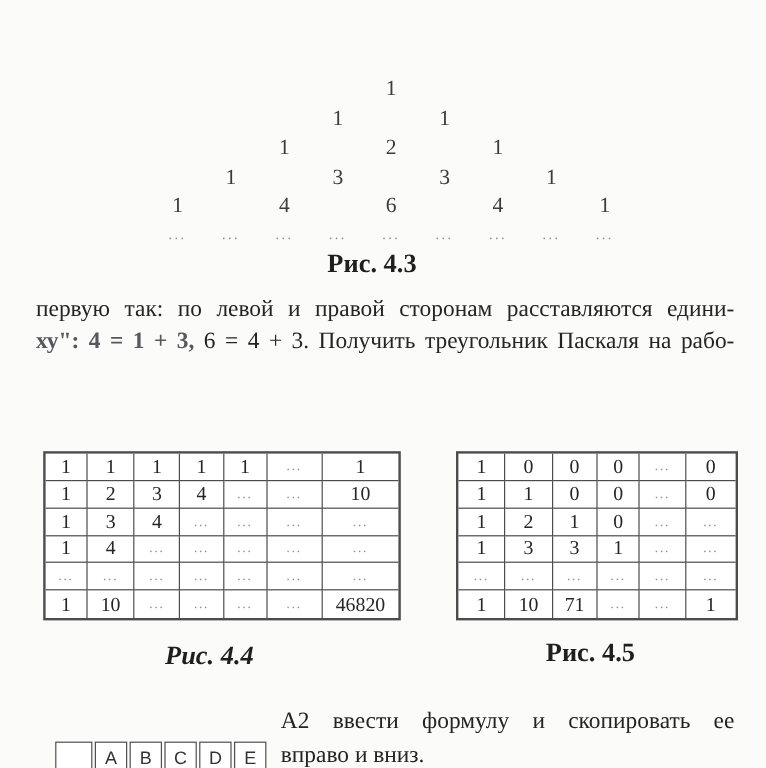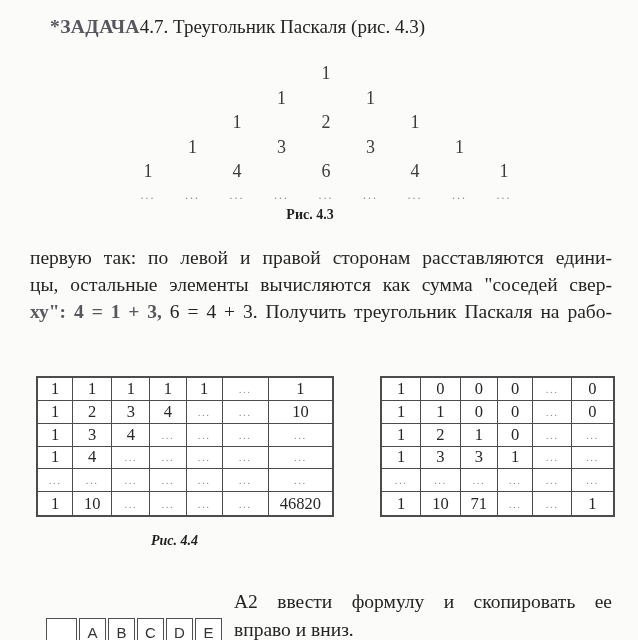--- a/index.html
+++ b/index.html
@@ -19,21 +19,21 @@
   .hdr .lbl{font-weight:bold;color:var(--accent);font-size:19.5px;letter-spacing:.4px;}
 
   
   .tri{position:absolute;left:103px;top:61px;width:446px;}
   .trow{display:flex;justify-content:center;height:24.5px;line-height:24.5px;font-size:18px;color:#3c3c3c;}
   .trow span{width:89px;text-align:center;}
   .trow.dots{height:22px;line-height:22px;}
   .trow.dots span{width:44.5px;font-size:12px;color:var(--muted);letter-spacing:2px;}
 
   
-  .cap{position:absolute;font-weight:bold;font-size:14px;text-align:center;color:#1f1f1f;}
+  .cap{position:absolute;font-weight:bold;font-size:22px;text-align:center;color:#1f1f1f;}
   .cap43{left:0;width:620px;top:207px;}
   .cap44{left:26px;width:297px;top:533px;font-style:italic;}
   .cap45{left:352px;width:280px;top:531px;}
 
   
   .p1{position:absolute;left:30px;top:244px;width:582px;font-size:19.5px;line-height:27px;}
   .jl{text-align:justify;text-align-last:justify;}
   .bg{font-weight:bold;color:var(--accent);}
 
   
@@ -54,21 +54,20 @@
   
   .sheet{position:absolute;left:46px;top:618px;display:flex;gap:2px;font-family:"Liberation Sans", sans-serif;}
   .scell{width:25px;height:26px;border:1.6px solid #4f4f4f;background:#fff;display:flex;align-items:center;justify-content:center;font-size:15px;font-weight:500;color:#333;box-sizing:content-box;}
   .scell.corner{width:29px;}
 </style>
 </head>
 <body>
 
 <div class="page">
 
-  <div class="hdr"><span class="lbl">*ЗАДАЧА</span><span>4.7. Треугольник Паскаля (рис. 4.3)</span></div>
 
   <div class="tri" id="tri">
       <div class="trow">
         <span>1</span>
       </div>
       <div class="trow">
         <span>1</span>
         <span>1</span>
       </div>
       <div class="trow">
@@ -99,21 +98,20 @@
         <span>...</span>
         <span>...</span>
         <span>...</span>
       </div>
     </div>
 
   <div class="cap cap43">Рис. 4.3</div>
 
   <div class="p1">
     <div class="jl">первую так: по левой и правой сторонам расставляются едини-</div>
-    <div class="jl">цы, остальные элементы вычисляются как сумма "соседей свер-</div>
     <div class="jl"><span class="bg">ху": 4 = 1 + 3,</span><span> 6 = 4 + 3. Получить треугольник Паскаля на рабо-</span></div>
   </div>
 
   <div class="tbl t44" id="t44">
       <div class="cell">1</div>
       <div class="cell">1</div>
       <div class="cell">1</div>
       <div class="cell">1</div>
       <div class="cell">1</div>
       <div class="cell dots">...</div>
@@ -187,20 +185,21 @@
       <div class="cell dots">...</div>
       <div class="cell">1</div>
       <div class="cell">10</div>
       <div class="cell">71</div>
       <div class="cell dots">...</div>
       <div class="cell dots">...</div>
       <div class="cell">1</div>
     </div>
 
   <div class="cap cap44">Рис. 4.4</div>
+  <div class="cap cap45">Рис. 4.5</div>
 
 
   <div class="p2rest">
     <div class="jl">А2 ввести формулу и скопировать ее</div>
     <div>вправо и вниз.</div>
   </div>
 
   <div class="sheet" id="sheet">
       <div class="scell corner"></div>
       <div class="scell">A</div>

